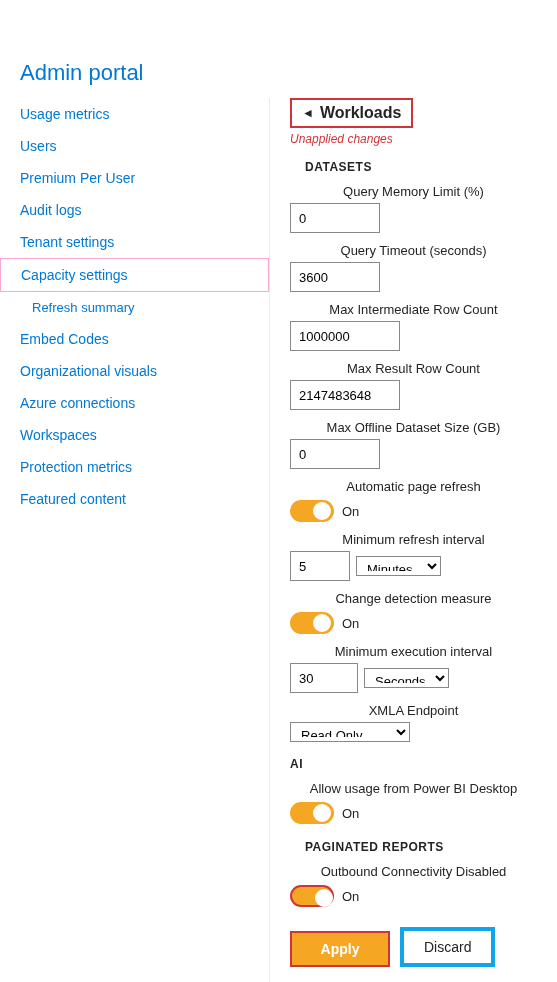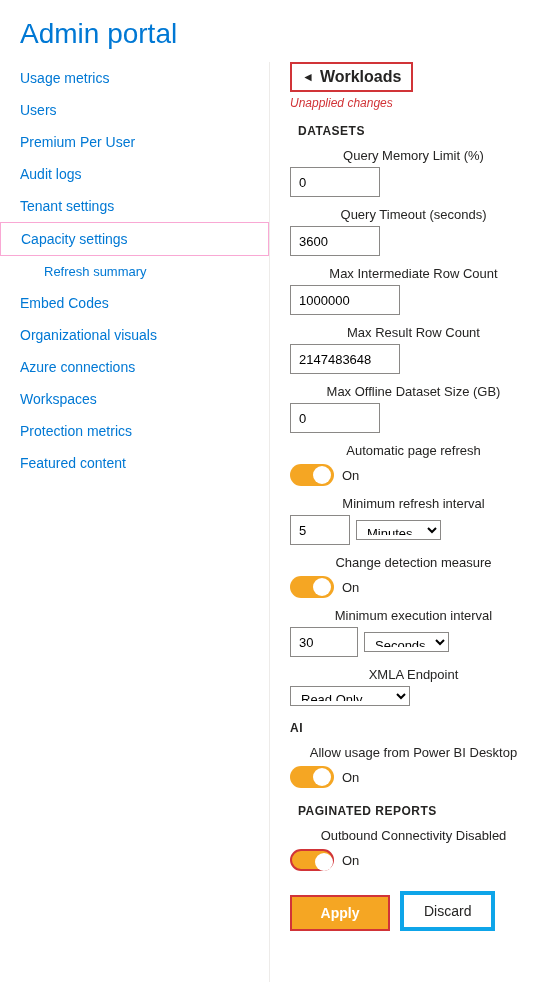--- a/index.html
+++ b/index.html
@@ -14,23 +14,24 @@
 
     .page-container {
       display: flex;
       flex-direction: column;
       width: 557px;
       min-height: 982px;
     }
 
     .page-title {
       color: #0078d4;
-      font-size: 28px;
+      font-size: 22px;
       font-weight: 300;
       padding: 18px 20px 12px 20px;
+      margin-top: 42px;
     }
 
     .content-area {
       display: flex;
       flex: 1;
     }
 
     
     .sidebar {
       width: 270px;
@@ -50,21 +51,21 @@
 
     .sidebar-item.active {
       background: #fff;
       border: 1px solid #f9a8d4;
       color: #0078d4;
       font-weight: 400;
       padding: 8px 20px;
     }
 
     .sidebar-item.sub {
-      padding-left: 44px;
+      padding-left: 32px;
       font-size: 13px;
     }
 
     
     .main-content {
       flex: 1;
       padding: 0 20px 20px 20px;
       overflow-y: auto;
     }
 
@@ -85,21 +86,21 @@
       margin-bottom: 12px;
       font-style: italic;
     }
 
     .section-label {
       font-size: 12px;
       font-weight: 700;
       color: #252423;
       text-transform: uppercase;
       letter-spacing: 0.5px;
-      margin: 14px 0 8px 8px;
+      margin: 14px 0 8px 15px;
     }
 
     .field-label {
       font-size: 13px;
       color: #252423;
       margin-bottom: 4px;
       margin-top: 10px;
       text-align: center;
     }
 

